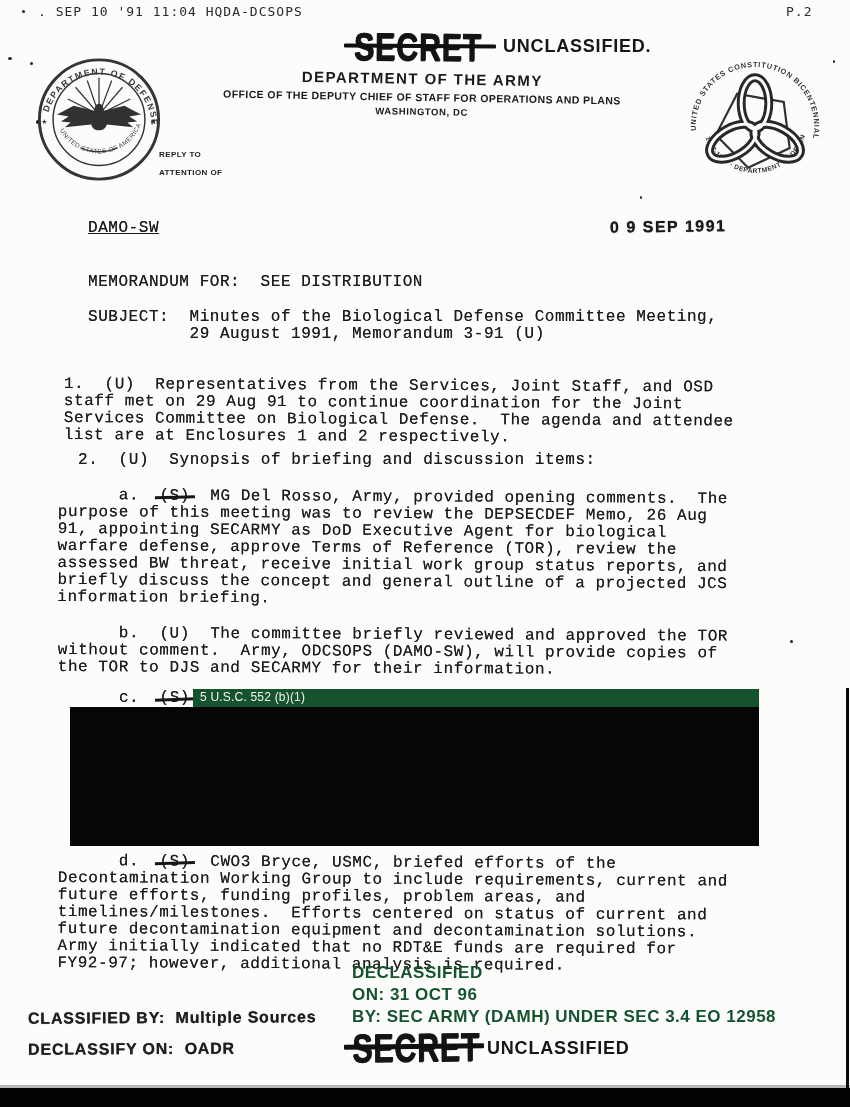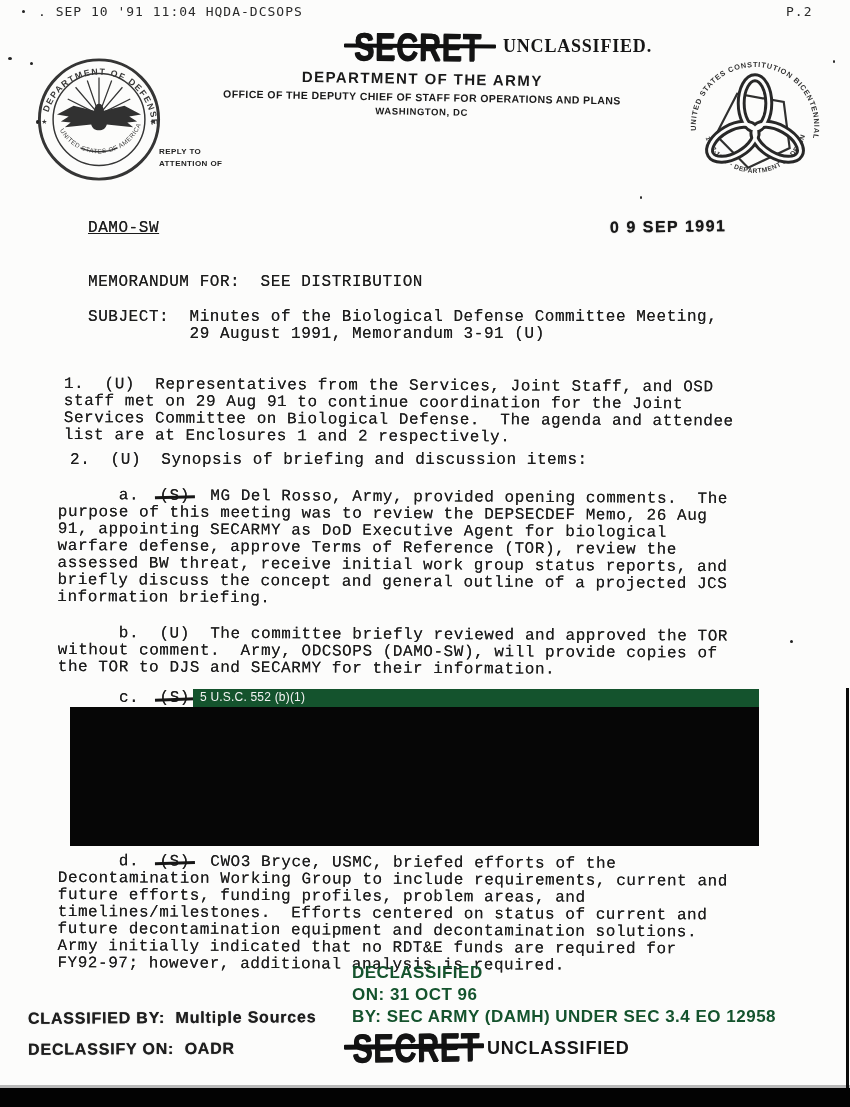--- a/index.html
+++ b/index.html
@@ -36,21 +36,21 @@
   }
   .letterhead{
     position:absolute;left:175px;top:70px;width:494px;text-align:center;
     transform:rotate(1deg);color:#1a1a1a;
   }
   .lh1{font-size:15px;font-weight:bold;letter-spacing:1.4px;}
   .lh2{font-size:10.5px;font-weight:600;letter-spacing:0.4px;margin-top:4px;}
   .lh3{font-size:9.5px;font-weight:600;letter-spacing:0.6px;margin-top:3px;}
   .replyto{
     position:absolute;left:159px;top:146px;
-    font-size:8px;font-weight:bold;letter-spacing:0.4px;line-height:12px;
+    font-size:8px;font-weight:bold;letter-spacing:0.4px;line-height:18px;
     white-space:pre-wrap;color:#222;
   }
   .datestamp{
     position:absolute;left:610px;top:218px;
     font-size:16px;font-weight:bold;letter-spacing:1.5px;color:#181818;
     transform:rotate(-0.8deg);text-shadow:0 0 1px #333;
   }
   .struck{position:relative;display:inline-block;}
   .struck::after{
     content:"";position:absolute;left:-5px;right:-5px;top:46%;height:3px;
@@ -85,21 +85,21 @@
 
 <div class="page">
 
   <div class="fax">
     <span class="l">. SEP 10 '91 11:04 HQDA-DCSOPS</span>
     <span class="r">P.2</span>
   </div>
 
   <div class="stamp-secret" style="left:354px;top:25px;">SECRET</div>
   <div class="strike-bar" style="left:344px;top:44px;width:152px;height:4px;transform:rotate(0.4deg);"></div>
-  <div class="unclass" style="left:503px;top:36px;font-family:Liberation Serif, serif;">UNCLASSIFIED.</div>
+  <div class="unclass" style="left:503px;top:36px;">UNCLASSIFIED.</div>
 
   <svg class="seal" style="left:34px;top:56px;opacity:.88;" width="130" height="127" viewBox="0 0 130 130">
     <defs>
       <path id="dodTop" d="M 11,73 A 54 54 0 1 1 119 73"></path>
       <path id="dodBot" d="M 22,70 A 46 46 0 0 0 108,70"></path>
     </defs>
     <circle cx="65" cy="65" r="61" fill="none" stroke="#1a1a1a" stroke-width="3"></circle>
     <circle cx="65" cy="65" r="47" fill="none" stroke="#1a1a1a" stroke-width="1.5"></circle>
     <text font-size="9" font-weight="bold" letter-spacing="1.5">
       <textPath href="#dodTop" startOffset="9%">DEPARTMENT OF DEFENSE</textPath>
@@ -153,21 +153,21 @@
   <div class="datestamp">0 9 SEP 1991</div>
 
   <div class="tw" style="left:88px;top:274px;">MEMORANDUM FOR:  SEE DISTRIBUTION</div>
   <div class="tw" style="left:88px;top:309px;">SUBJECT:  Minutes of the Biological Defense Committee Meeting,
           29 August 1991, Memorandum 3-91 (U)</div>
 
   <div class="tw" style="left:64px;top:376px;transform:rotate(0.3deg);transform-origin:left top;">1.  (U)  Representatives from the Services, Joint Staff, and OSD
 staff met on 29 Aug 91 to continue coordination for the Joint
 Services Committee on Biological Defense.  The agenda and attendee
 list are at Enclosures 1 and 2 respectively.</div>
-  <div class="tw" style="left:70px;top:452px;">2.  (U)  Synopsis of briefing and discussion items:</div>
+  <div class="tw" style="left:78px;top:452px;">2.  (U)  Synopsis of briefing and discussion items:</div>
 
   <div class="tw" style="left:58px;top:487px;transform:rotate(0.35deg);transform-origin:left top;"><span>      a.  </span><span class="struck">(S)</span><span>  MG Del Rosso, Army, provided opening comments.  The
 purpose of this meeting was to review the DEPSECDEF Memo, 26 Aug
 91, appointing SECARMY as DoD Executive Agent for biological
 warfare defense, approve Terms of Reference (TOR), review the
 assessed BW threat, receive initial work group status reports, and
 briefly discuss the concept and general outline of a projected JCS
 information briefing.</span></div>
 
   <div class="tw" style="left:58px;top:625px;transform:rotate(0.3deg);transform-origin:left top;">      b.  (U)  The committee briefly reviewed and approved the TOR

